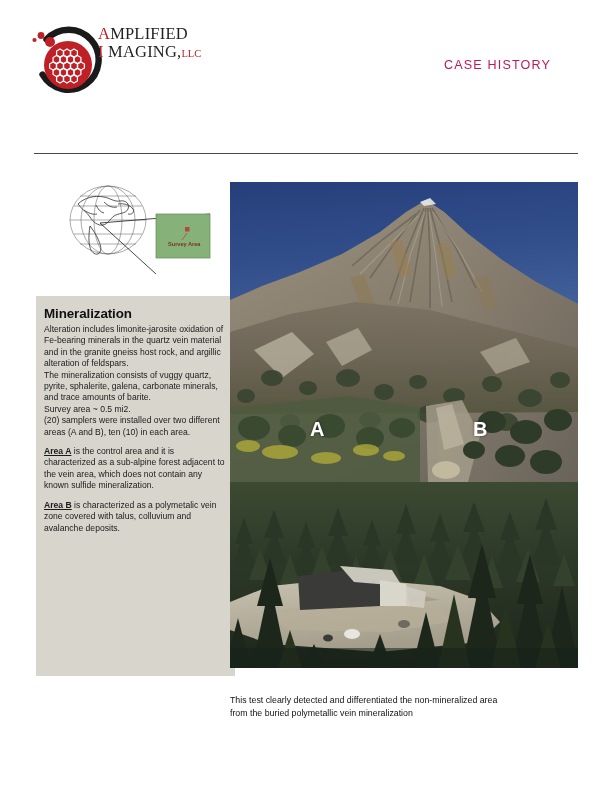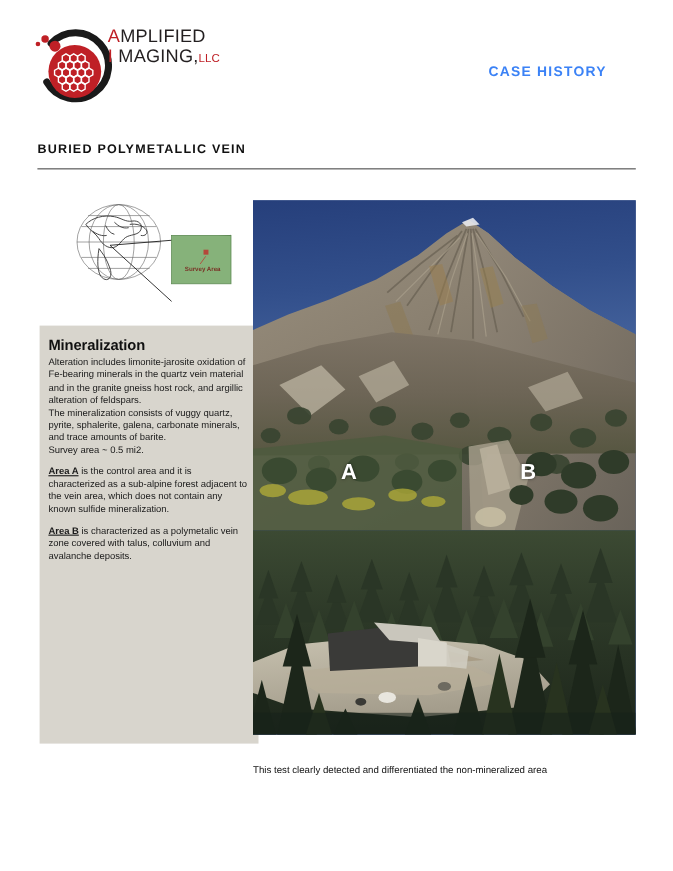--- a/index.html
+++ b/index.html
@@ -41,39 +41,40 @@
     left: 68px;
     top: 1px;
     line-height: 17.5px;
     white-space: nowrap;
   }
   .logo-line {
     font-size: 16.5px;
     font-weight: 400;
     color: #231f20;
     letter-spacing: 0.2px;
+    font-family: Liberation Serif, serif;
   }
   .logo-cap {
     color: #bf2026;
     font-weight: 400;
   }
   .logo-llc {
     font-size: 10.5px;
     color: #bf2026;
     letter-spacing: 0;
   }
 
   .case-history {
     position: absolute;
     left: 444px;
     top: 58px;
     font-size: 12.6px;
-    font-weight: bold;
+    font-weight: normal;
     letter-spacing: 1.15px;
-    color: #3b82f6;
+    color: #be185d;
   }
 
   
   .section-title {
     position: absolute;
     left: 34px;
     top: 130px;
     font-size: 11.4px;
     font-weight: bold;
     letter-spacing: 1.1px;
@@ -214,21 +215,20 @@
     </div>
 
     <div class="logo-text">
       <div class="logo-line"><span class="logo-cap">A</span><span>MPLIFIED</span></div>
       <div class="logo-line"><span class="logo-cap">I</span><span> MAGING,</span><span class="logo-llc">LLC</span></div>
     </div>
   </div>
 
   <div class="case-history">CASE HISTORY</div>
 
-  <div class="section-title">BURIED POLYMETALLIC VEIN</div>
   <div class="rule"></div>
 
   <div class="locator">
     <svg width="160" height="110" viewBox="0 0 160 110" xmlns="http://www.w3.org/2000/svg">
 
       <g fill="none" stroke="#4a4a4a" stroke-width="0.55" opacity="0.85">
         <ellipse cx="48" cy="40" rx="38" ry="34"></ellipse>
         <ellipse cx="48" cy="40" rx="14" ry="34"></ellipse>
         <ellipse cx="48" cy="40" rx="27" ry="34"></ellipse>
         <path d="M10 40 H86"></path>
@@ -263,20 +263,21 @@
     </svg>
   </div>
 
   <div class="panel">
     <div class="panel-inner">
       <h2>Mineralization</h2>
       <p>Alteration includes limonite-jarosite oxidation of Fe-bearing minerals in the quartz vein material and in the granite gneiss host rock, and argillic alteration of feldspars.</p>
       <p>The mineralization consists of vuggy quartz, pyrite, sphalerite, galena, carbonate minerals, and trace amounts of barite.</p>
 
       <p>Survey area ~ 0.5 mi2.</p>
+      <p>(20) samplers were installed over two different areas (A and B), ten (10) in each area.</p>
 
       <p class="gap"><b>Area A</b><span> is the control area and it is characterized as a sub-alpine forest adjacent to the vein area, which does not contain any known sulfide mineralization.</span></p>
 
       <p class="gap"><b>Area B</b><span> is characterized as a polymetalic vein zone covered with talus, colluvium and avalanche deposits.</span></p>
     </div>
   </div>
 
   <div class="photo">
     <svg width="348" height="486" viewBox="0 0 348 486" xmlns="http://www.w3.org/2000/svg">
       <defs>
@@ -476,15 +477,16 @@
 
       <rect x="0" y="466" width="348" height="20" fill="#16201a" opacity="0.55"></rect>
     </svg>
   </div>
 
   <div class="photo-label label-a">A</div>
   <div class="photo-label label-b">B</div>
 
   <div class="caption">
     <div>This test clearly detected and differentiated the non-mineralized area</div>
+    <div>from the buried polymetallic vein mineralization</div>
   </div>
 
 </div>
 
 </body></html>

